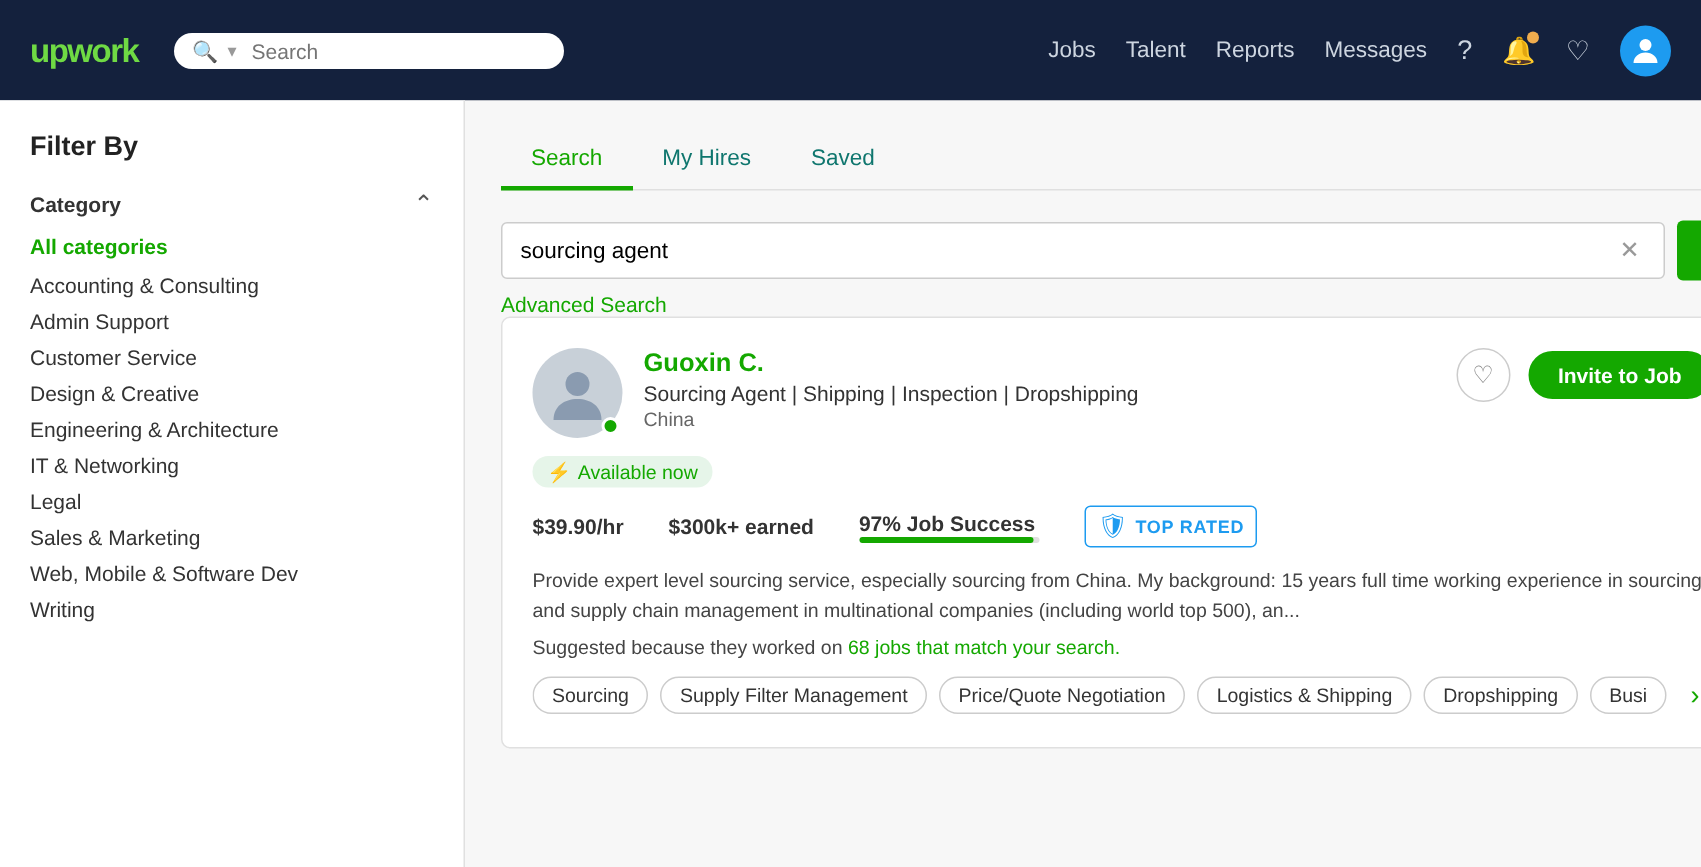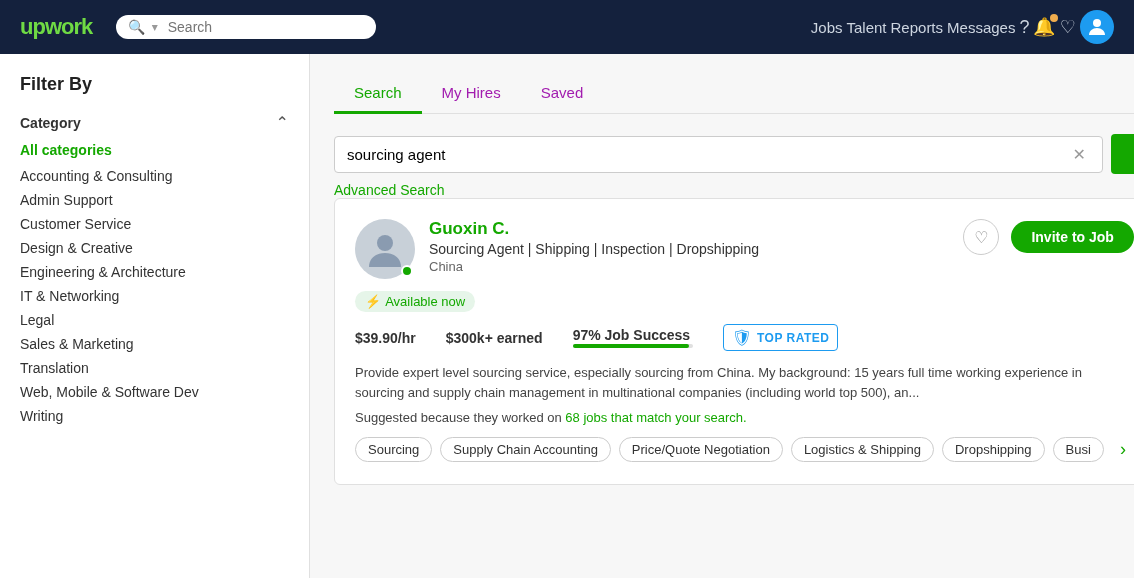--- a/index.html
+++ b/index.html
@@ -1,21 +1,21 @@
 <!DOCTYPE html>
 <html><head>
   <meta charset="utf-8">
   <style>
     * { margin: 0; padding: 0; box-sizing: border-box; }
     body { font-family: -apple-system, BlinkMacSystemFont, 'Segoe UI', sans-serif; font-size: 14px; background: #f2f2f2; }
 
     
     .navbar {
       background: #14213d;
-      height: 54px;
+      height: 67px;
       display: flex;
       align-items: center;
       padding: 0 20px;
       gap: 24px;
     }
     .navbar-brand {
       color: #fff;
       font-size: 22px;
       font-weight: 900;
       letter-spacing: -1px;
@@ -32,21 +32,21 @@
       gap: 6px;
       width: 260px;
     }
     .nav-search input {
       border: none;
       outline: none;
       font-size: 14px;
       background: transparent;
       width: 100%;
     }
-    .nav-links { display: flex; align-items: center; gap: 4px; margin-left: auto; justify-content: flex-end; }
+    .nav-links { display: flex; align-items: center; gap: 20px; margin-left: auto; justify-content: flex-end; }
     .nav-link { color: #cdd5e0; font-size: 15px; text-decoration: none; cursor: pointer; }
     .nav-icon { color: #cdd5e0; font-size: 18px; cursor: pointer; }
     .nav-avatar {
       width: 34px; height: 34px; border-radius: 50%;
       background: #1d9bf0; display: flex; align-items: center; justify-content: center;
       color: #fff; font-size: 16px; font-weight: bold; cursor: pointer;
     }
     .notification-wrapper { position: relative; }
     .notification-dot {
       position: absolute; top: -2px; right: -2px;
@@ -77,21 +77,21 @@
     
     .content {
       flex: 1;
       padding: 20px 24px;
     }
 
     
     .tabs { display: flex; gap: 0; margin-bottom: 20px; border-bottom: 1px solid #e0e0e0; }
     .tab {
       padding: 10px 20px; font-size: 15px; cursor: pointer;
-      color: #a21caf; border-bottom: 3px solid transparent; margin-bottom: -1px;
+      color: #0f766e; border-bottom: 3px solid transparent; margin-bottom: -1px;
     }
     .tab.active { color: #14a800; border-bottom: 3px solid #14a800; font-weight: 500; }
 
     
     .search-bar-row { display: flex; align-items: center; gap: 8px; margin-bottom: 8px; }
     .search-box {
       flex: 1; display: flex; align-items: center;
       border: 1px solid #ccc; border-radius: 4px; padding: 8px 12px;
       background: #fff;
     }
@@ -214,21 +214,20 @@
     </div>
     <div class="all-categories">All categories</div>
     <div class="category-item">Accounting &amp; Consulting</div>
     <div class="category-item">Admin Support</div>
     <div class="category-item">Customer Service</div>
     <div class="category-item">Design &amp; Creative</div>
     <div class="category-item">Engineering &amp; Architecture</div>
     <div class="category-item">IT &amp; Networking</div>
     <div class="category-item">Legal</div>
     <div class="category-item">Sales &amp; Marketing</div>
-    <div class="category-item">Translation</div>
     <div class="category-item">Web, Mobile &amp; Software Dev</div>
     <div class="category-item">Writing</div>
   </aside>
 
   <div class="content">
 
     
     <div class="tabs">
       <div class="tab active">Search</div>
       <div class="tab">My Hires</div>
@@ -297,21 +296,21 @@
 
       <div class="description">Provide expert level sourcing service, especially sourcing from China. My background: 15 years full time working experience in sourcing and supply chain management in multinational companies (including world top 500), an...</div>
 
       <div class="suggested-text">
         <span>Suggested because they worked on</span>
         <a class="suggested-link">68 jobs that match your search.</a>
       </div>
 
       <div class="skills-row">
         <span class="skill-tag">Sourcing</span>
-        <span class="skill-tag">Supply Chain Accounting</span>
+        <span class="skill-tag">Supply Filter Management</span>
         <span class="skill-tag">Price/Quote Negotiation</span>
         <span class="skill-tag">Logistics &amp; Shipping</span>
         <span class="skill-tag">Dropshipping</span>
         <span class="skill-tag">Busi</span>
         <button class="more-btn">›</button>
       </div>
     </div>
 
   </div>
 </div>

